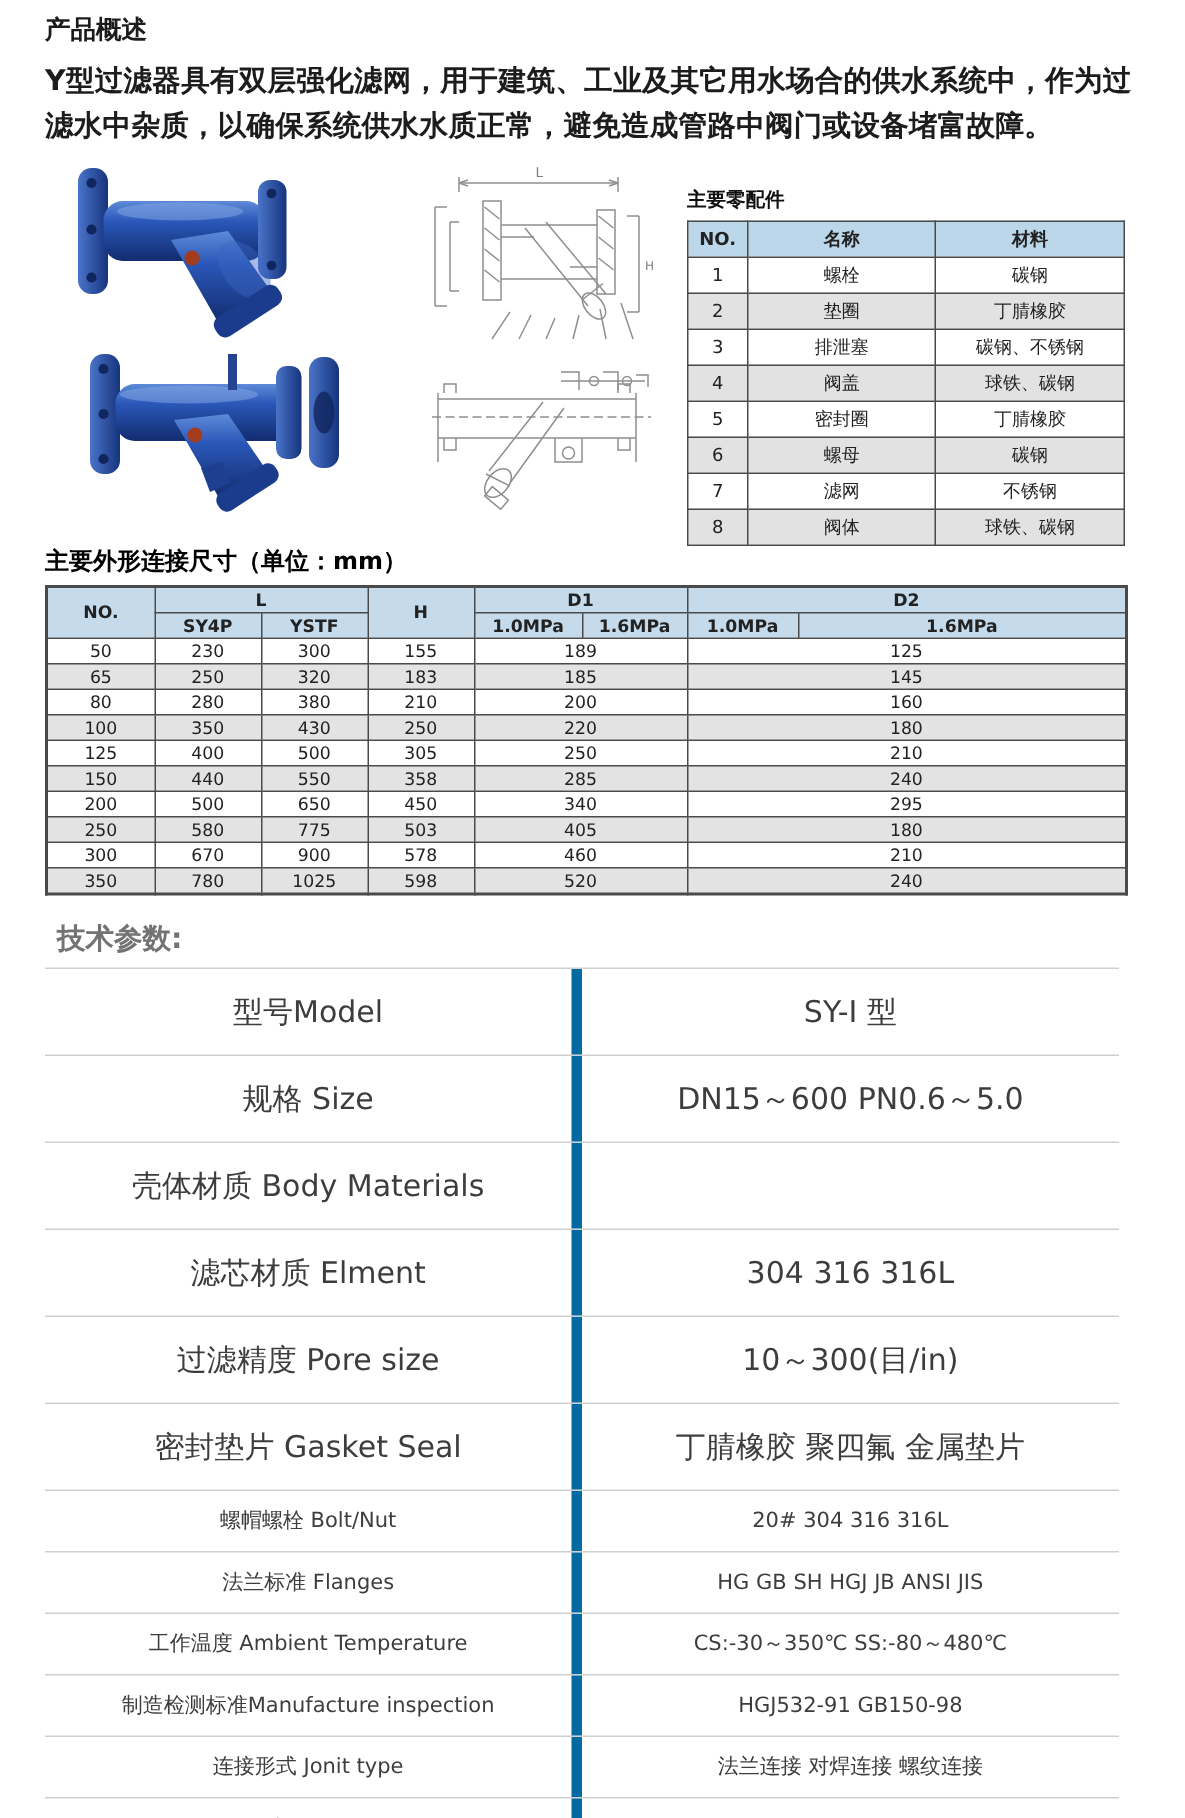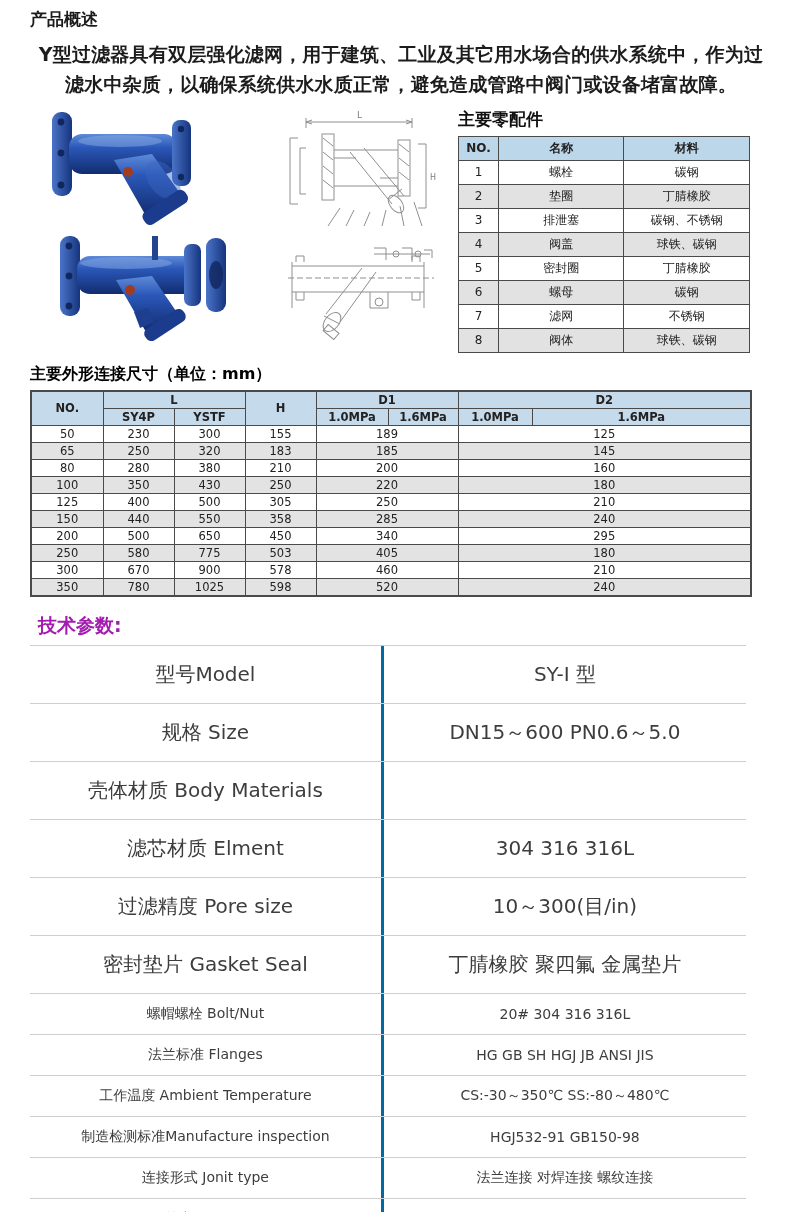--- a/index.html
+++ b/index.html
@@ -2,52 +2,52 @@
 <html><head>
 <meta charset="utf-8">
 <style>
   html,body{margin:0;padding:0;background:#ffffff;}
   body{width:790px;height:1212px;overflow:hidden;
        font-family:"DejaVu Sans","Liberation Sans",sans-serif;color:#1c1c1c;}
   .page{padding:6px 18px 0 30px;}
 
   
   .ov-title{font-size:17px;font-weight:600;margin:2px 0 8px;}
-  .ov-body{font-size:19px;font-weight:600;line-height:1.6;margin:0 0 8px;width:742px;letter-spacing:0.2px;text-align:center;}
+  .ov-body{font-size:19px;font-weight:600;line-height:1.6;margin:0 0 8px;width:742px;letter-spacing:0.2px;}
 
   
   .media-parts{display:flex;margin-top:2px;height:242px;}
   .media{position:relative;width:428px;flex:none;}
   .media svg{position:absolute;}
   #photo-top{left:18px;top:0;}
   #drawing-top{left:240px;top:0;}
   #photo-bottom{left:26px;top:120px;}
   #drawing-bottom{left:244px;top:128px;}
 
   .parts-col{flex:none;width:300px;}
-  .parts-title{font-size:17px;font-weight:700;margin:0 0 5px;color:#111;}
+  .parts-title{font-size:13px;font-weight:700;margin:16px 0 5px;color:#111;}
   table.parts{border-collapse:collapse;width:292px;font-size:12px;color:#222;}
   table.parts th,table.parts td{border:1px solid #4a4a4a;text-align:center;padding:3px 2px;}
   table.parts thead th{background:#bcd7ea;font-weight:600;}
   table.parts tbody tr:nth-child(even) td{background:#e2e2e2;}
 
   
   .dim-title{font-size:16px;font-weight:700;margin:14px 0 5px;color:#000000;}
   table.dim{border-collapse:collapse;width:720px;table-layout:fixed;font-size:11.5px;color:#222;border:2px solid #4a4a4a;}
   table.dim th,table.dim td{border:1px solid #4a4a4a;text-align:center;padding:1px 0;}
   table.dim thead th{background:#c5dbec;font-weight:600;}
   table.dim tbody tr:nth-child(even) td{background:#e3e3e3;}
 
   
-  .tech-title{font-size:19px;font-weight:700;margin:16px 0 0 8px;color:#a21caf;}
+  .tech-title{font-size:19px;font-weight:700;margin:16px 0 0 8px;color:#737373;}
   .tech-table{width:716px;margin-top:6px;color:#3d3d3d;}
   .trow{display:flex;align-items:stretch;border-top:1px solid #cfcfcf;}
   .trow:last-child{border-bottom:1px solid #cfcfcf;}
   .tcell{display:flex;align-items:center;justify-content:center;text-align:center;}
-  .tcell.label{width:49%;border-right:3px solid #0369a1;}
+  .tcell.label{width:49%;border-right:7px solid #0369a1;}
   .tcell.value{flex:1;text-align:center;}
   .trow.large{height:57px;font-size:20px;}
   .trow.small{height:40px;font-size:14px;}
 </style>
 </head>
 <body>
 
 <div class="page">
 
   <div class="ov-title">产品概述</div>

